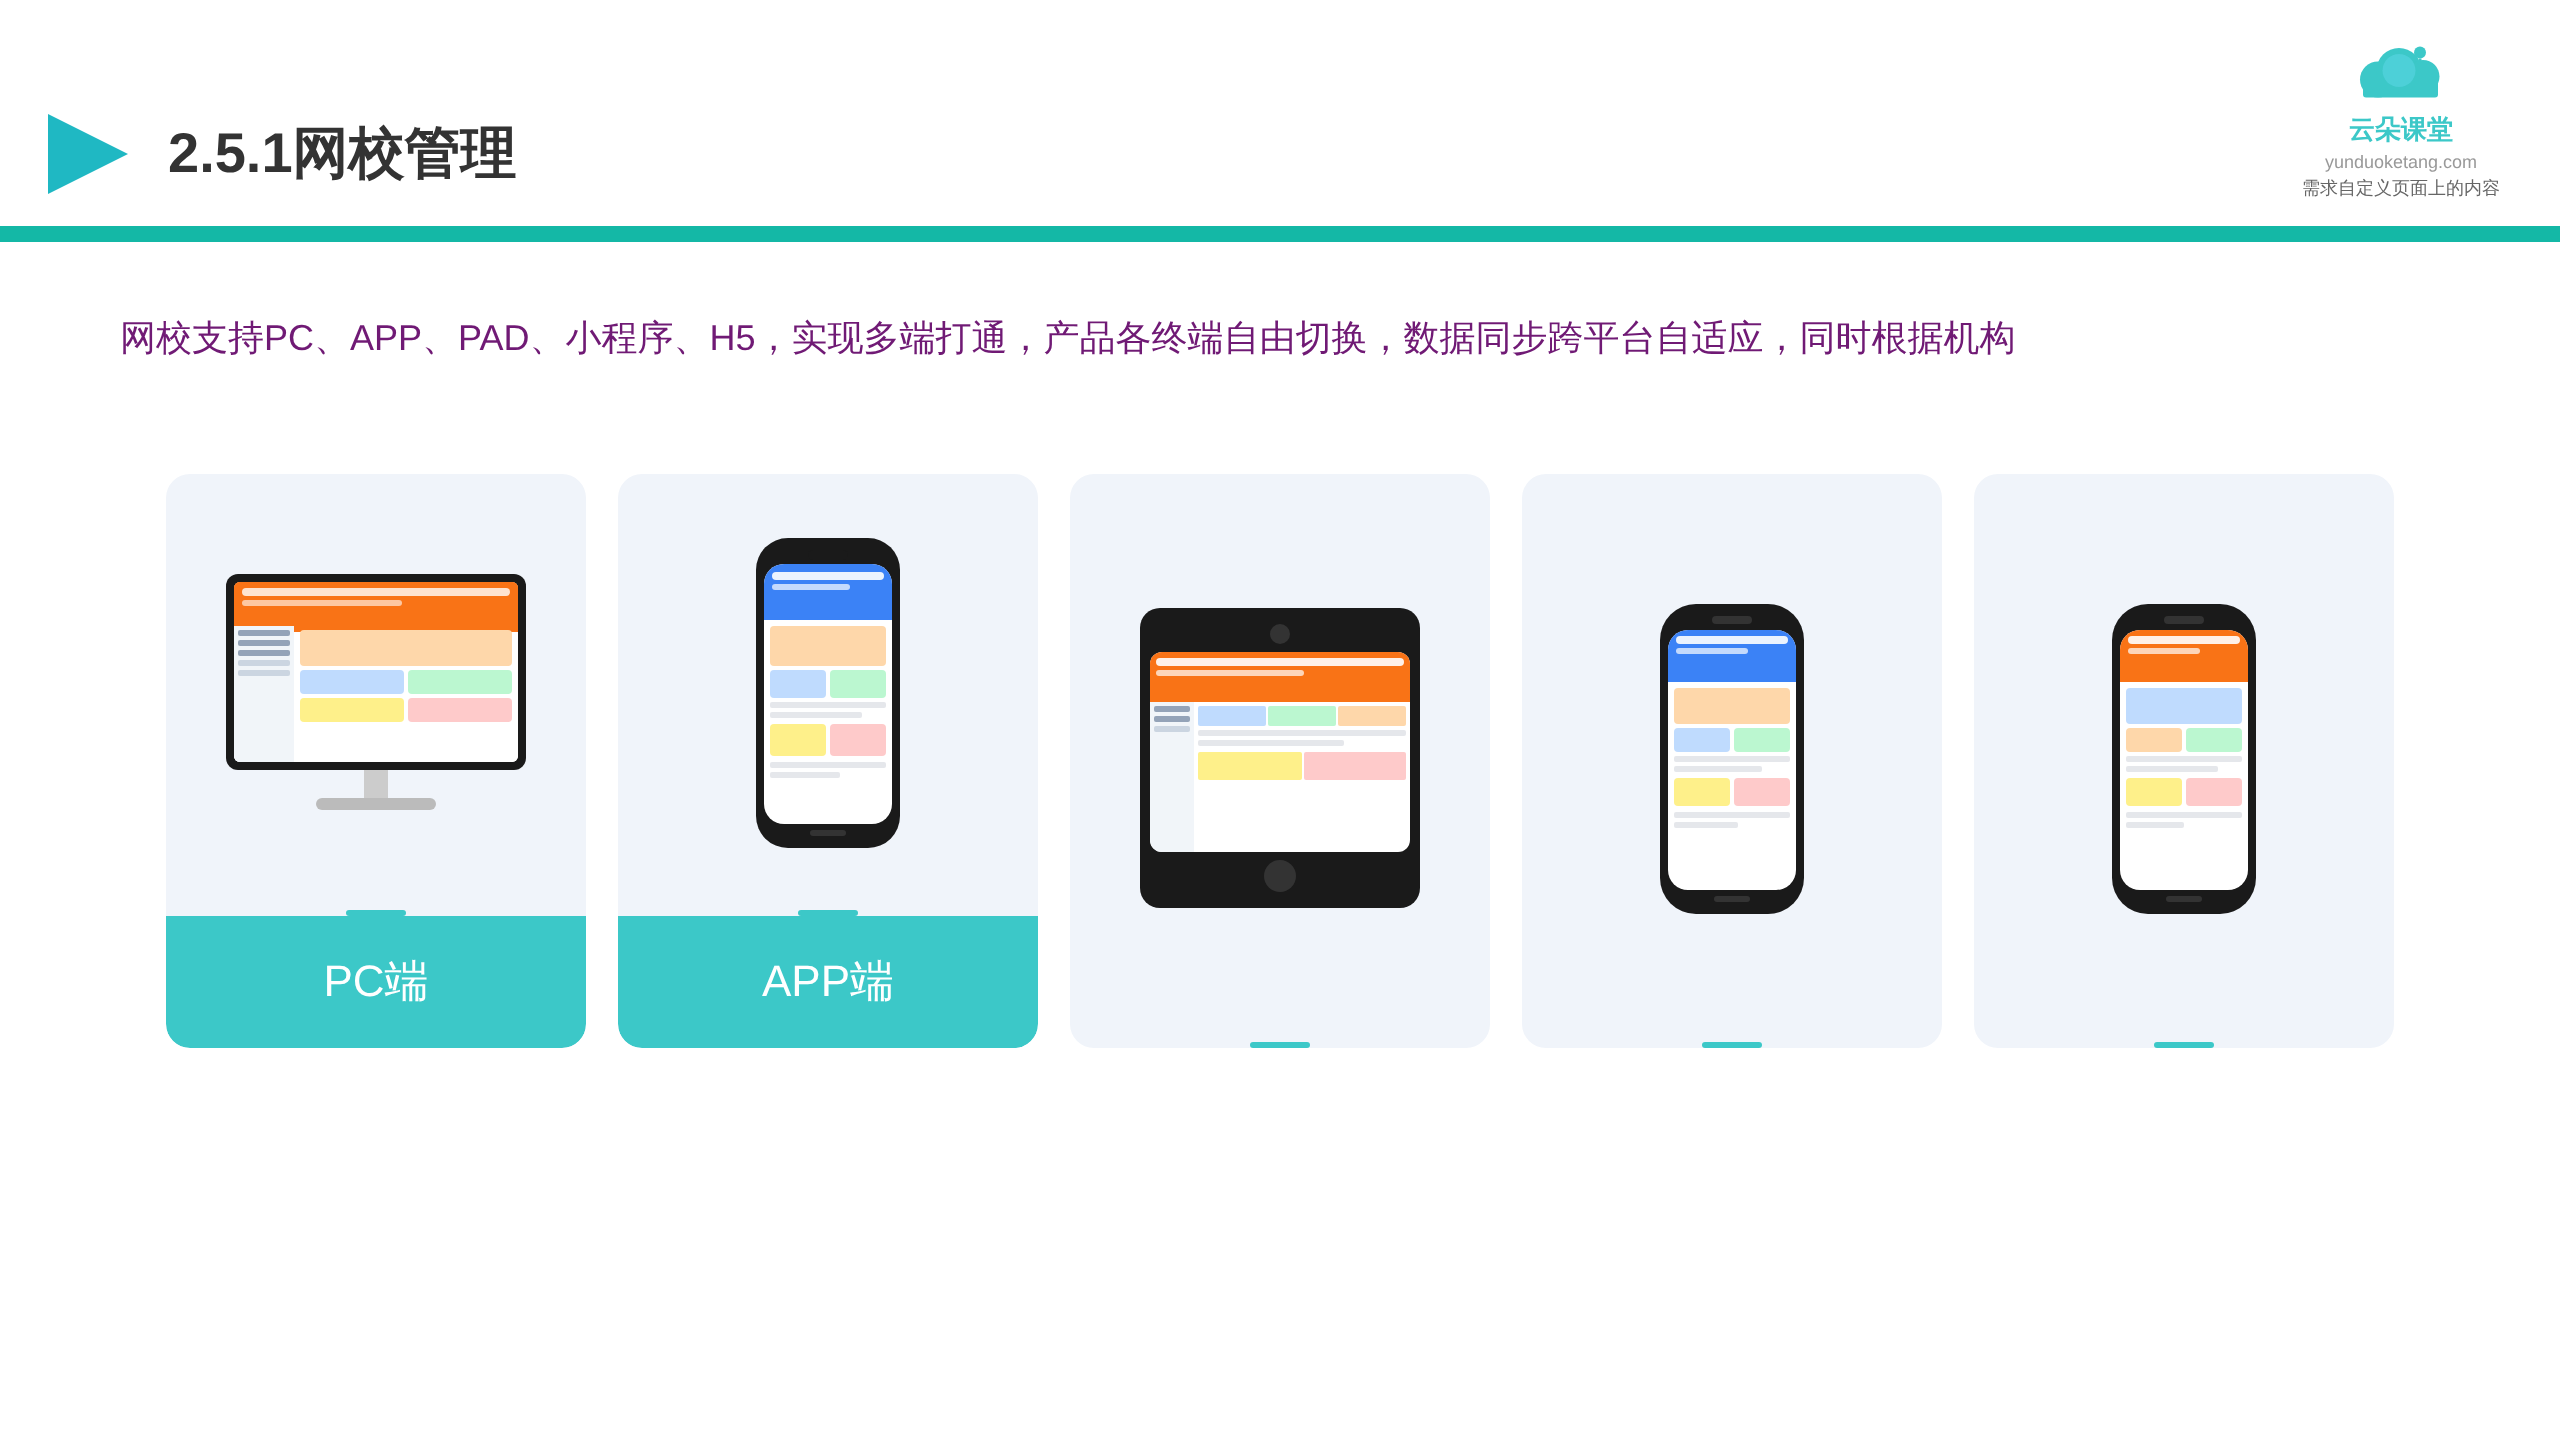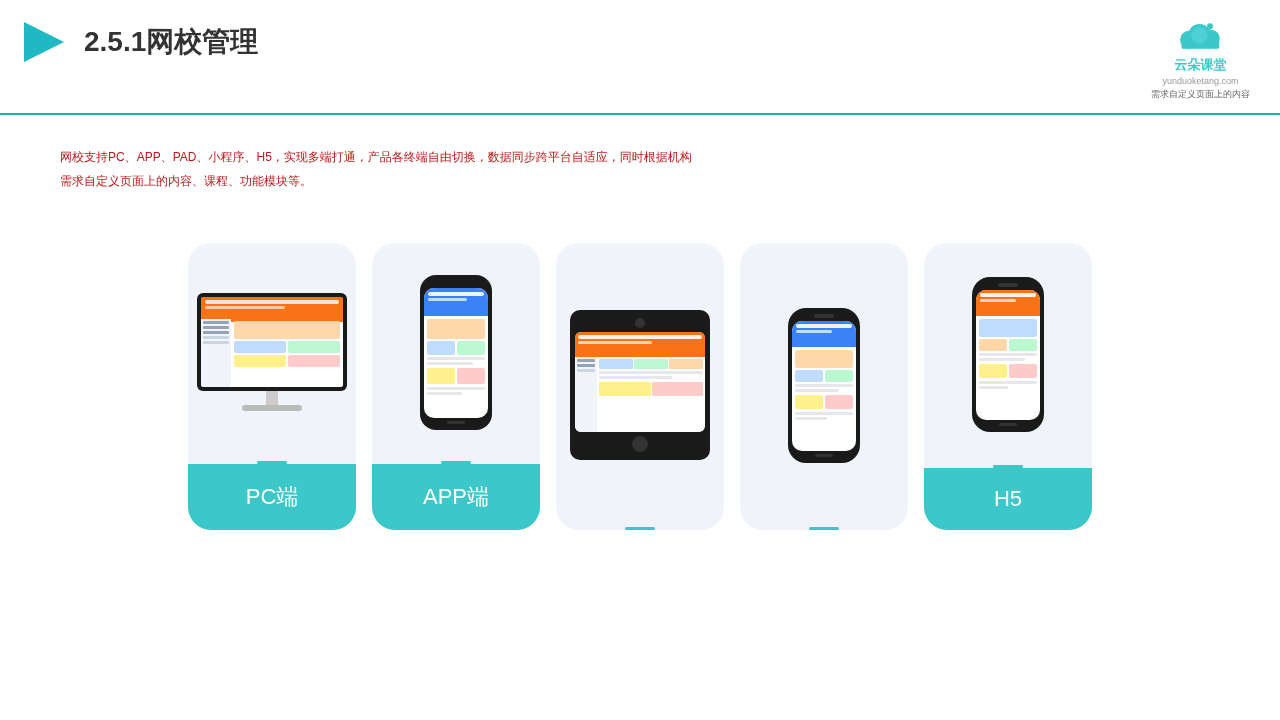--- a/index.html
+++ b/index.html
@@ -8,24 +8,24 @@
       height: 720px;
       background: #ffffff;
       font-family: 'Microsoft YaHei', 'PingFang SC', sans-serif;
       overflow: hidden;
       position: relative;
     }
 
     
     .header {
       display: flex;
-      align-items: flex-start;
+      align-items: flex-end;
       justify-content: space-between;
       padding: 18px 30px 12px 20px;
-      border-bottom: 2px solid #14b8a6;
+      border-bottom: 8px solid #14b8a6;
     }
 
     .header-left {
       display: flex;
       align-items: center;
       gap: 16px;
     }
 
     .play-icon {
       width: 48px;
@@ -46,38 +46,38 @@
     }
 
     .logo-cloud {
       width: 60px;
       height: 36px;
     }
 
     
     .description {
       padding: 30px 60px 10px 60px;
-      font-size: 12px;
+      font-size: 18px;
       line-height: 2;
-      color: #b91c1c;
+      color: #701a75;
     }
 
     
     .cards-container {
       display: flex;
       justify-content: center;
       gap: 16px;
       padding: 30px 40px;
       margin-top: 10px;
     }
 
     .device-card {
       background: #f0f4fa;
-      border-radius: 23px;
-      width: 168px;
+      border-radius: 12px;
+      width: 210px;
       overflow: hidden;
       display: flex;
       flex-direction: column;
     }
 
     .device-image-area {
       flex: 1;
       display: flex;
       align-items: center;
       justify-content: center;
@@ -247,21 +247,20 @@
     </svg>
     <div style="font-size:13px;color:#3cc8c8;font-weight:600;">云朵课堂</div>
     <div style="font-size:9px;color:#999;">yunduoketang.com</div>
     <div style="font-size:9px;color:#666;">需求自定义页面上的内容</div>
   </div>
 </div>
 
 <div class="description">
   <span>网校支持PC、APP、PAD、小程序、H5，实现多端打通，产品各终端自由切换，数据同步跨平台自适应，同时根据机构</span>
   <br>
-  <span>需求自定义页面上的内容、课程、功能模块等。</span>
 </div>
 
 <div class="cards-container">
 
   <div class="device-card">
     <div class="device-image-area">
       <div class="pc-monitor">
         <div class="monitor-screen-outer">
           <div class="monitor-screen">
             <div class="monitor-screen-content">
@@ -427,16 +426,15 @@
               </div>
               <div style="height:3px;background:#e5e7eb;border-radius:1px;margin-top:3px;"></div>
               <div style="height:3px;background:#e5e7eb;border-radius:1px;margin-top:2px;width:50%;"></div>
             </div>
           </div>
           <div class="mini-phone-home"></div>
         </div>
       </div>
     </div>
     <div class="card-top-bar"></div>
-    <div class="device-label">H5</div>
   </div>
 
 </div>
 
 </body></html>

